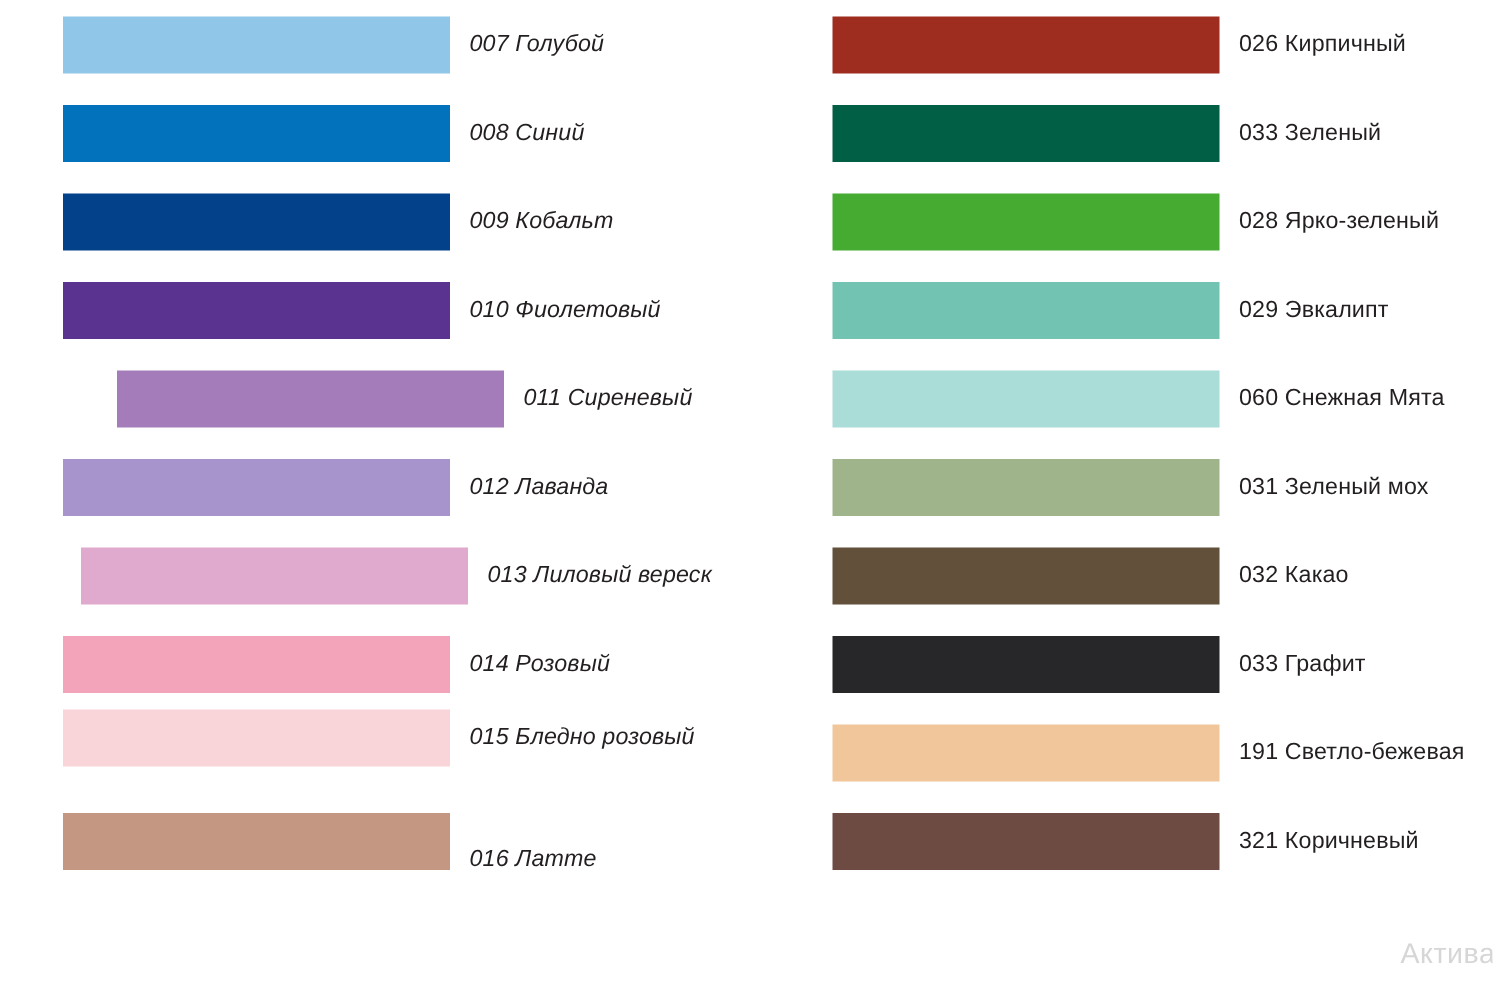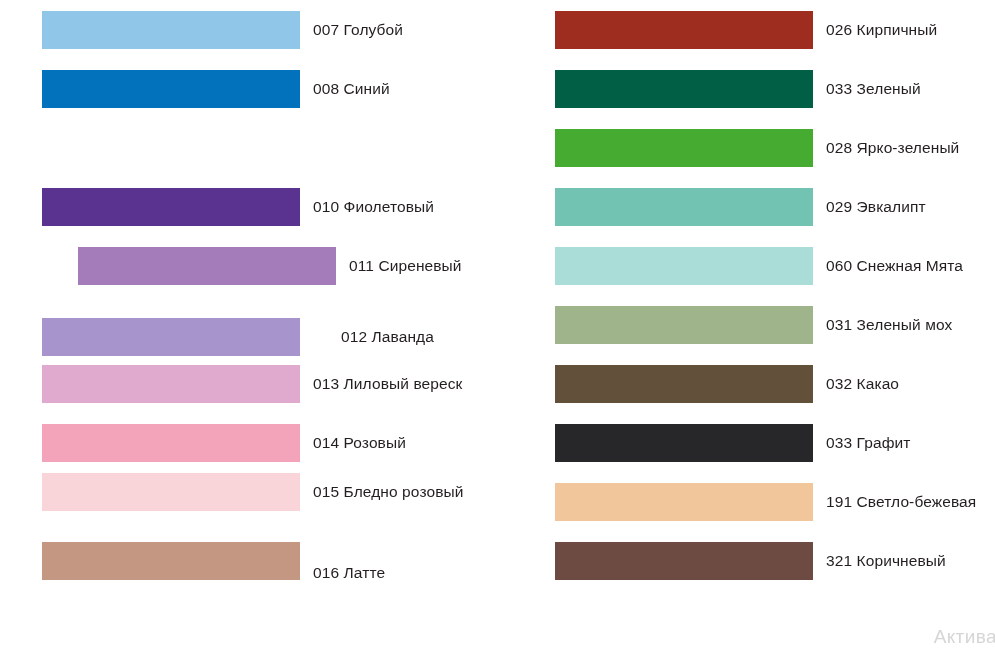--- a/index.html
+++ b/index.html
@@ -25,21 +25,21 @@
     height: 656px;
     background: #ffffff;
   }
 
   .palette-column {
     position: absolute;
     top: 0;
     width: 460px;
     height: 656px;
   }
-  #palette-column-left  { left: 42px; }
+  #palette-column-left  { left: 42px; font-style: italic; }
   #palette-column-right { left: 555px; }
 
   .swatch-row {
     position: absolute;
     left: 0;
     width: 460px;
     height: 38px;
     display: flex;
     align-items: center;
   }
@@ -81,33 +81,37 @@
 
   <div id="palette-column-left" class="palette-column">
       <div class="swatch-row" style="top: 11px;">
         <span class="swatch-chip" style="background: rgb(144, 199, 232);"></span>
         <span class="swatch-label">007 Голубой</span>
       </div>
       <div class="swatch-row" style="top: 70px; align-items: center;">
         <span class="swatch-chip" style="background: rgb(2, 114, 189);"></span>
         <span class="swatch-label">008 Синий</span>
       </div>
+      <div class="swatch-row" style="top: 129px;">
+        <span class="swatch-chip" style="background: rgb(4, 65, 139);"></span>
+        <span class="swatch-label">009 Кобальт</span>
+      </div>
       <div class="swatch-row" style="top: 188px;">
         <span class="swatch-chip" style="background: rgb(90, 51, 145);"></span>
         <span class="swatch-label">010 Фиолетовый</span>
       </div>
       <div class="swatch-row" style="top: 247px; padding-left: 36px;">
         <span class="swatch-chip" style="background: rgb(164, 124, 186);"></span>
         <span class="swatch-label">011 Сиреневый</span>
       </div>
-      <div class="swatch-row" style="top: 318px; gap: 28px;">
+      <div class="swatch-row" style="top: 306px;">
         <span class="swatch-chip" style="background: rgb(167, 148, 205);"></span>
         <span class="swatch-label">012 Лаванда</span>
       </div>
-      <div class="swatch-row" style="top: 365px;">
+      <div class="swatch-row" style="top: 365px; margin-left: 12px;">
         <span class="swatch-chip" style="background: rgb(224, 169, 206);"></span>
         <span class="swatch-label">013 Лиловый вереск</span>
       </div>
       <div class="swatch-row" style="top: 424px;">
         <span class="swatch-chip" style="background: rgb(243, 164, 187);"></span>
         <span class="swatch-label">014 Розовый</span>
       </div>
       <div class="swatch-row" style="top: 473px;">
         <span class="swatch-chip" style="background: rgb(249, 212, 217);"></span>
         <span class="swatch-label">015 Бледно розовый</span>

